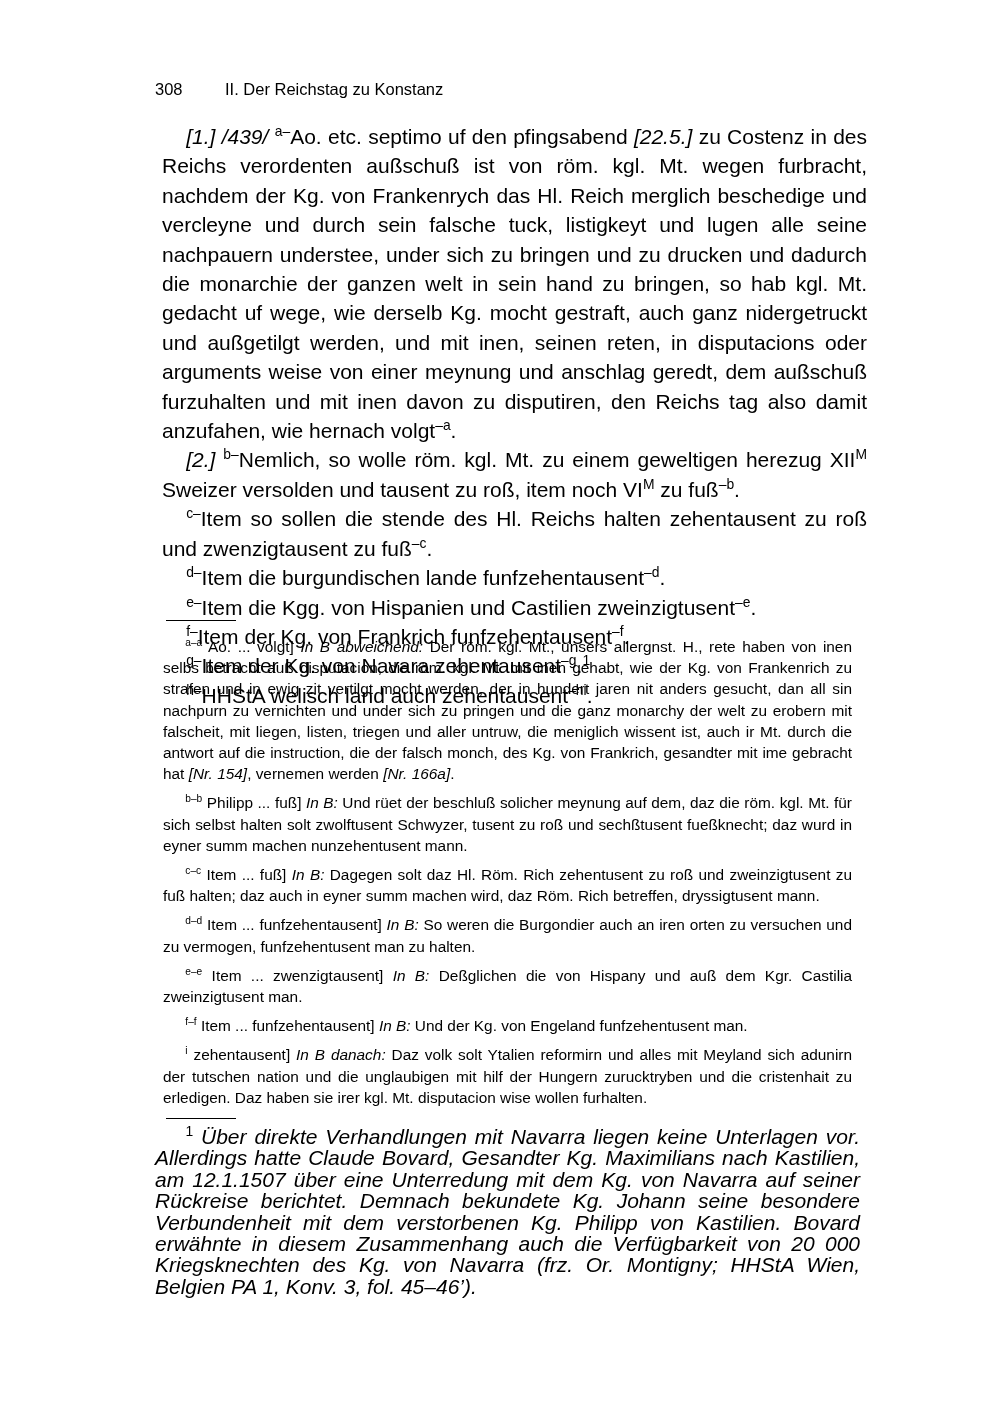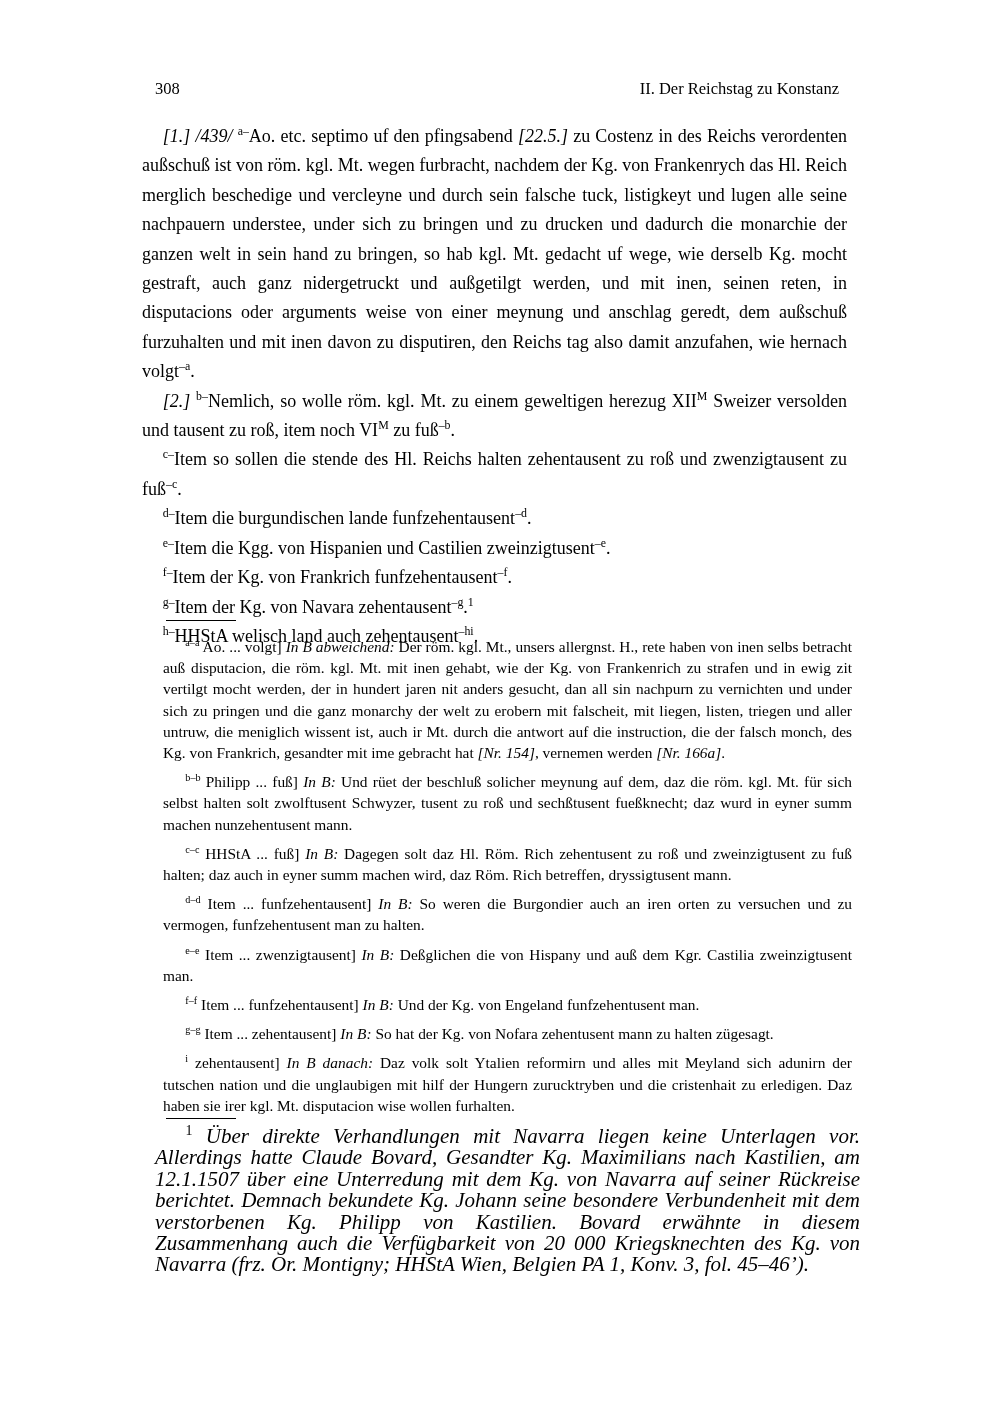--- a/index.html
+++ b/index.html
@@ -6,21 +6,21 @@
     margin: 0;
     padding: 0;
     background: #ffffff;
   }
   .page {
     position: relative;
     width: 1004px;
     height: 1418px;
     background: #ffffff;
     color: #000000;
-    font-family: Liberation Serif, serif;
+    font-family: Liberation Sans, sans-serif;
     overflow: hidden;
   }
 
   
   .running-head {
     position: absolute;
     top: 78px;
     left: 155px;
     width: 700px;
     height: 22px;
@@ -28,33 +28,33 @@
     line-height: 22px;
   }
   .running-head .folio {
     position: absolute;
     left: 0;
     top: 0;
   }
   .running-head .rh-title {
     position: absolute;
     left: 0;
-    right: 16px;
+    right: 0;
     top: 0;
-    text-align: right;
+    text-align: left;
     padding-left: 70px;
   }
 
   
   .body-text {
     position: absolute;
     top: 122px;
-    left: 142px;
+    left: 162px;
     width: 705px;
-    font-size: 18px;
+    font-size: 21px;
     line-height: 29.4px;
     text-align: justify;
     text-justify: inter-word;
   }
   .body-text p {
     margin: 0;
     text-indent: 1.15em;
   }
 
   
@@ -140,29 +140,28 @@
   </div>
 
   <div class="rule rule-apparatus"></div>
 
   <div class="apparatus">
 
     <p><sup>a–a</sup> <span>Ao. ... volgt]</span> <i>In B abweichend:</i><span> Der röm. kgl. Mt., unsers allergnst. H., rete haben von inen selbs betracht auß disputacion, die röm. kgl. Mt. mit inen gehabt, wie der Kg. von Frankenrich zu strafen und in ewig zit vertilgt mocht werden, der in hundert jaren nit anders gesucht, dan all sin nachpurn zu vernichten und under sich zu pringen und die ganz monarchy der welt zu erobern mit falscheit, mit liegen, listen, triegen und aller untruw, die meniglich wissent ist, auch ir Mt. durch die antwort auf die instruction, die der falsch monch, des Kg. von Frankrich, gesandter mit ime gebracht hat </span><i>[Nr. 154]</i><span>, vernemen werden </span><i>[Nr. 166a]</i><span>.</span></p>
 
     <p><sup>b–b</sup> <span>Philipp ... fuß]</span> <i>In B:</i><span> Und rüet der beschluß solicher meynung auf dem, daz die röm. kgl. Mt. für sich selbst halten solt zwolftusent Schwyzer, tusent zu roß und sechßtusent fueßknecht; daz wurd in eyner summ machen nunzehentusent mann.</span></p>
 
-    <p><sup>c–c</sup> <span>HHStA ... fuß]</span> <i>In B:</i><span> Dagegen solt daz Hl. Röm. Rich zehentusent zu roß und zweinzigtusent zu fuß halten; daz auch in eyner summ machen wird, daz Röm. Rich betreffen, dryssigtusent mann.</span></p>
+    <p><sup>c–c</sup> <span>Item ... fuß]</span> <i>In B:</i><span> Dagegen solt daz Hl. Röm. Rich zehentusent zu roß und zweinzigtusent zu fuß halten; daz auch in eyner summ machen wird, daz Röm. Rich betreffen, dryssigtusent mann.</span></p>
 
     <p><sup>d–d</sup> <span>Item ... funfzehentausent]</span> <i>In B:</i><span> So weren die Burgondier auch an iren orten zu versuchen und zu vermogen, funfzehentusent man zu halten.</span></p>
 
     <p><sup>e–e</sup> <span>Item ... zwenzigtausent]</span> <i>In B:</i><span> Deßglichen die von Hispany und auß dem Kgr. Castilia zweinzigtusent man.</span></p>
 
     <p><sup>f–f</sup> <span>Item ... funfzehentausent]</span> <i>In B:</i><span> Und der Kg. von Engeland funfzehentusent man.</span></p>
 
-    <p><sup>g–g</sup> <span>Item ... zehentausent]</span> <i>In B:</i><span> So hat der Kg. von Nofara zehentusent mann zu halten zügesagt.</span></p>
 
 
     <p><sup>i</sup> <span>zehentausent]</span> <i>In B danach:</i><span> Daz volk solt Ytalien reformirn und alles mit Meyland sich adunirn der tutschen nation und die unglaubigen mit hilf der Hungern zurucktryben und die cristenhait zu erledigen. Daz haben sie irer kgl. Mt. disputacion wise wollen furhalten.</span></p>
 
   </div>
 
   <div class="rule rule-footnote"></div>
 
   <div class="footnote">
     <p><sup class="roman">1</sup> <span>Über direkte Verhandlungen mit Navarra liegen keine Unterlagen vor. Allerdings hatte Claude Bovard, Gesandter Kg. Maximilians nach Kastilien, am 12.1.1507 über eine Unterredung mit dem Kg. von Navarra auf seiner Rückreise berichtet. Demnach bekundete Kg. Johann seine besondere Verbundenheit mit dem verstorbenen Kg. Philipp von Kastilien. Bovard erwähnte in diesem Zusammenhang auch die Verfügbarkeit von 20 000 Kriegsknechten des Kg. von Navarra (frz. Or. Montigny; HHStA Wien, Belgien PA 1, Konv. 3, fol. 45–46’).</span></p>

